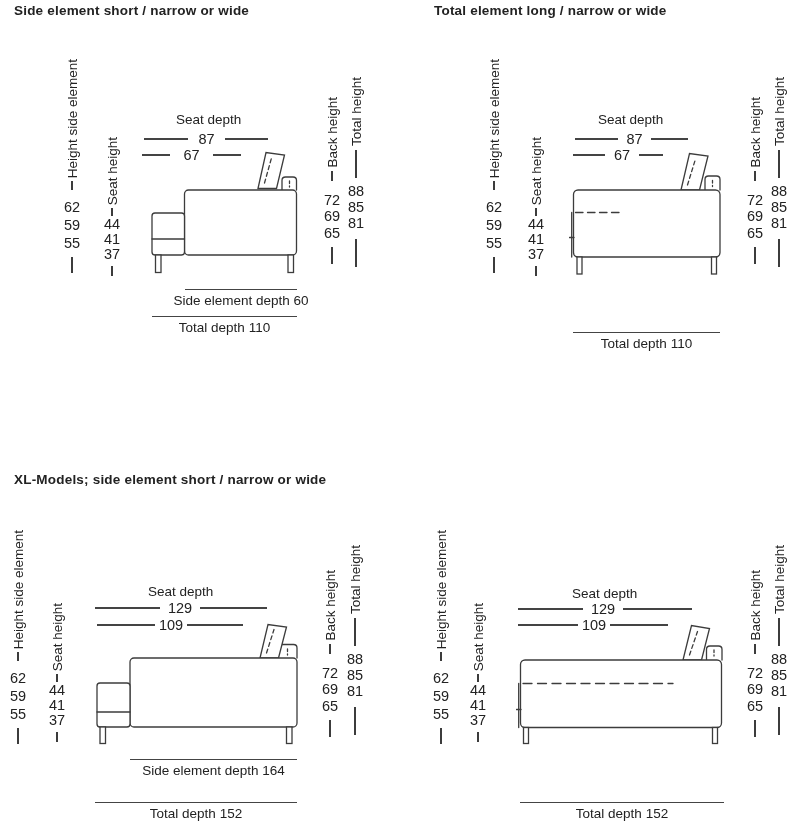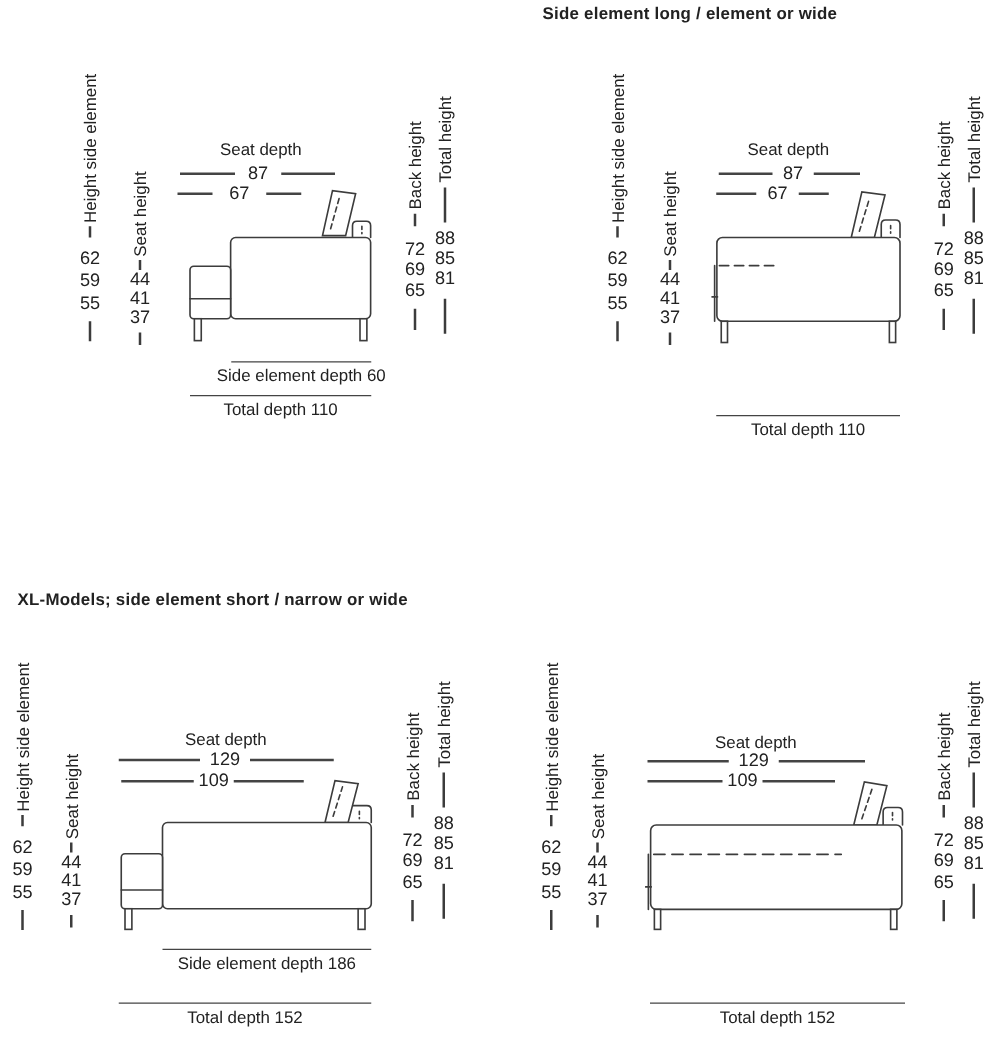--- a/index.html
+++ b/index.html
@@ -90,20 +90,21 @@
   #q1 svg.drawing{left:167px;top:150px;width:153px;height:126px}
   #q2 svg.drawing{left:95px;top:202px;width:205px;height:125px}
   #q3 svg.drawing{left:114px;top:202px;width:208px;height:126px}
 </style>
 </head>
 <body>
 
 <div class="canvas">
 
   <section class="quadrant" id="q0">
+    <h2 class="qtitle">Side element short / narrow or wide</h2>
 
     <div class="vcol col-a">
       <span class="vlabel">Height side element</span>
       <span class="vdash"></span>
       <span class="vvals">
         <span>62</span>
         <span>59</span>
         <span>55</span>
       </span>
       <span class="vtick"></span>
@@ -172,21 +173,21 @@
       <div class="bline"></div>
       <div class="btext">Side element depth 60</div>
     </div>
     <div class="bdim bdim-td">
       <div class="bline"></div>
       <div class="btext">Total depth 110</div>
     </div>
   </section>
 
   <section class="quadrant" id="q1">
-    <h2 class="qtitle">Side element long / element or wide</h2>
+    <h2 class="qtitle">Total element long / narrow or wide</h2>
 
     <div class="vcol col-a">
       <span class="vlabel">Height side element</span>
       <span class="vdash"></span>
       <span class="vvals">
         <span>62</span>
         <span>59</span>
         <span>55</span>
       </span>
       <span class="vtick"></span>
@@ -326,21 +327,21 @@
         <rect x="130" y="658" width="167" height="69" rx="4" fill="#fff"></rect>
         <rect x="97" y="683" width="33" height="44" rx="3" fill="#fff"></rect>
         <line x1="97" y1="712" x2="130" y2="712"></line>
         <rect x="100" y="727" width="5.5" height="16.5" fill="#fff"></rect>
         <rect x="286.5" y="727" width="5.5" height="16.5" fill="#fff"></rect>
       </g>
     </svg>
 
     <div class="bdim bdim-sed">
       <div class="bline"></div>
-      <div class="btext">Side element depth 186</div>
+      <div class="btext">Side element depth 164</div>
     </div>
     <div class="bdim bdim-td">
       <div class="bline"></div>
       <div class="btext">Total depth 152</div>
     </div>
   </section>
 
   <section class="quadrant" id="q3">
 
     <div class="vcol col-a">

